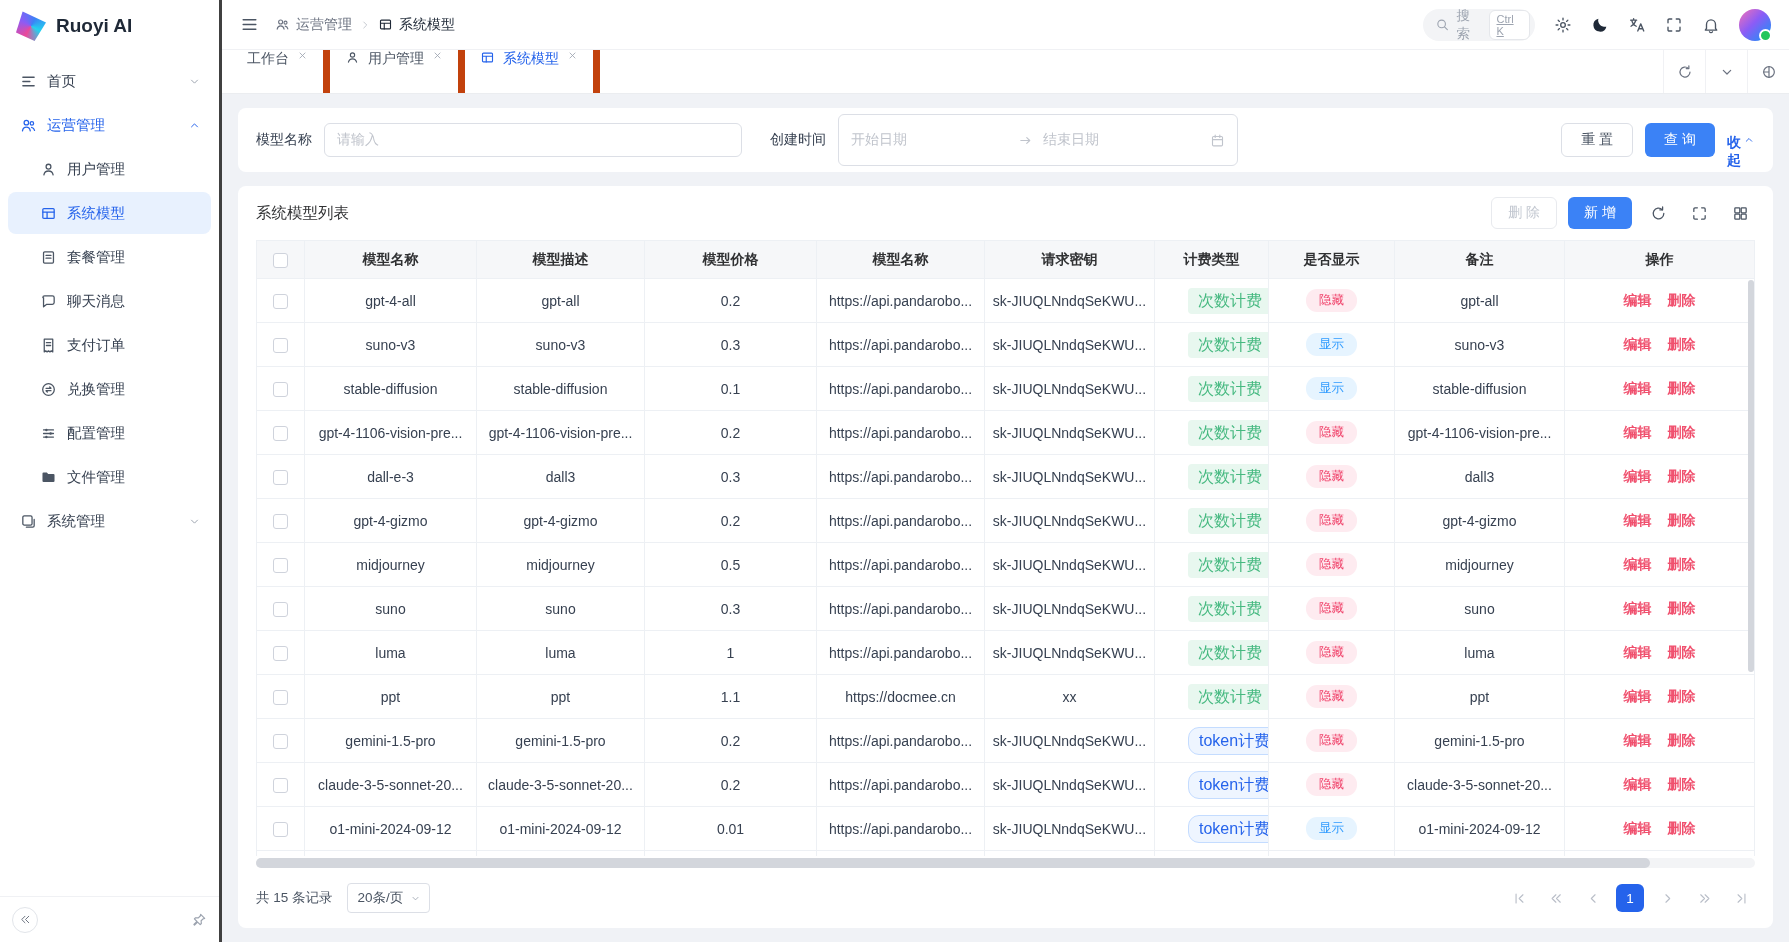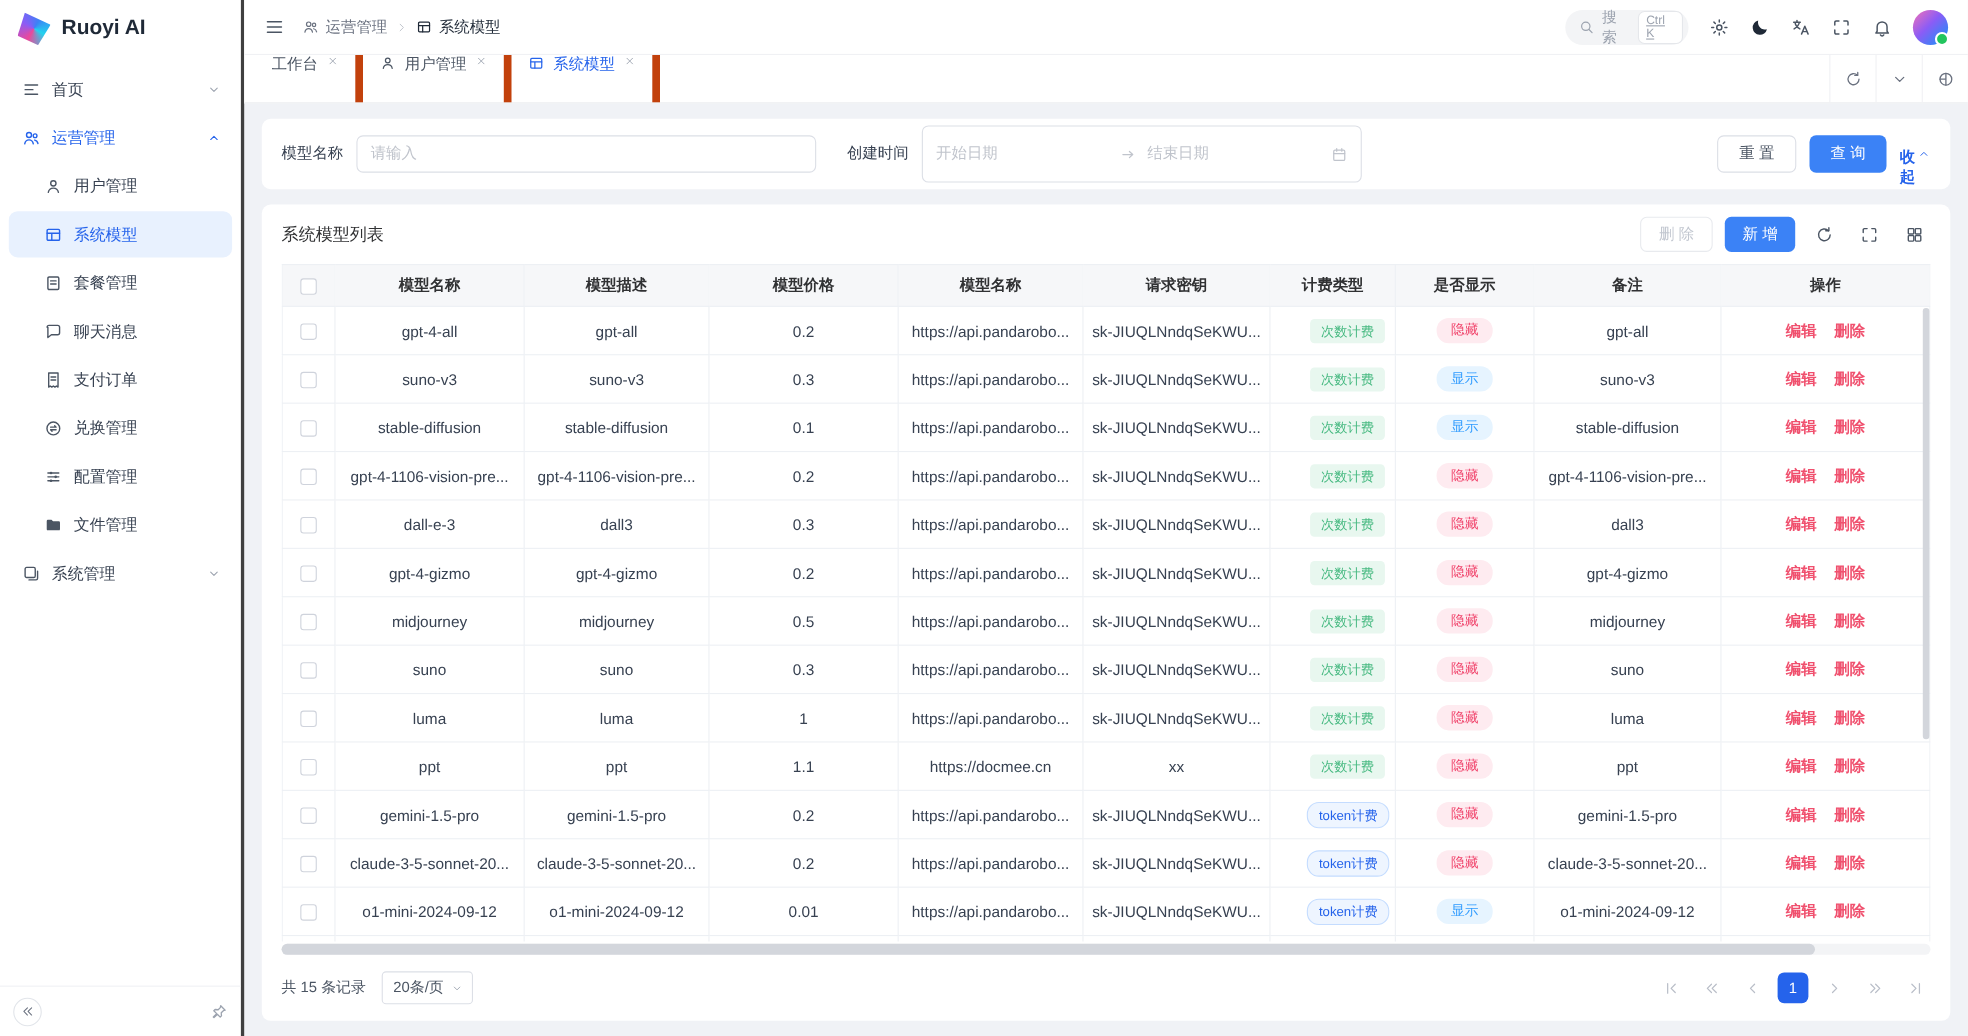--- a/index.html
+++ b/index.html
@@ -108,21 +108,21 @@
   .icon-btn span { width:17px; height:17px; }
 
   .table-zone { position:relative; height:616px; overflow:hidden; flex:0 0 auto; }
   table { width:100%; border-collapse:collapse; table-layout:fixed; }
   th, td { border:1px solid #edf0f4; text-align:center; white-space:nowrap; overflow:hidden; text-overflow:ellipsis;
     padding:0 6px; }
   th { height:38px; background:#f6f7f9; color:#303133; font-weight:700; font-size:14px; }
   td { height:44px; color:#374151; font-size:14px; }
   .checkbox { display:inline-block; width:15px; height:15px; border:1px solid #cfd3dc; border-radius:3px;
     background:#fff; vertical-align:middle; cursor:pointer; }
-  .badge { display:inline-block; font-size:12px; line-height:1; padding:5px 10px; border-radius:4px;margin-left:27px; }
+  .badge { display:inline-block; font-size:16px; line-height:1; padding:5px 10px; border-radius:4px;margin-left:27px; }
   .badge-count { color:#46b980; background:#e8f7ef; }
   .badge-token { color:#2563eb; background:#eef5ff; border:1px solid #c4dcff; border-radius:11px; }
   .pill { display:inline-block; font-size:12.5px; line-height:1; padding:5px 13px; border-radius:11px; }
   .pill-hide { color:#f0426a; background:#feebf0; }
   .pill-show { color:#2f9bff; background:#e6f4ff; }
   .ops a { color:#f0506e; margin:0 8px; font-weight:600; }
   tr.partial td { height:44px; }
 
   .vscroll { position:absolute; top:40px; right:0; bottom:0; width:8px; }
   .vscroll .thumb { width:6px; height:68%; margin:0 auto; background:#d3d6dc; border-radius:3px; cursor:pointer; }

